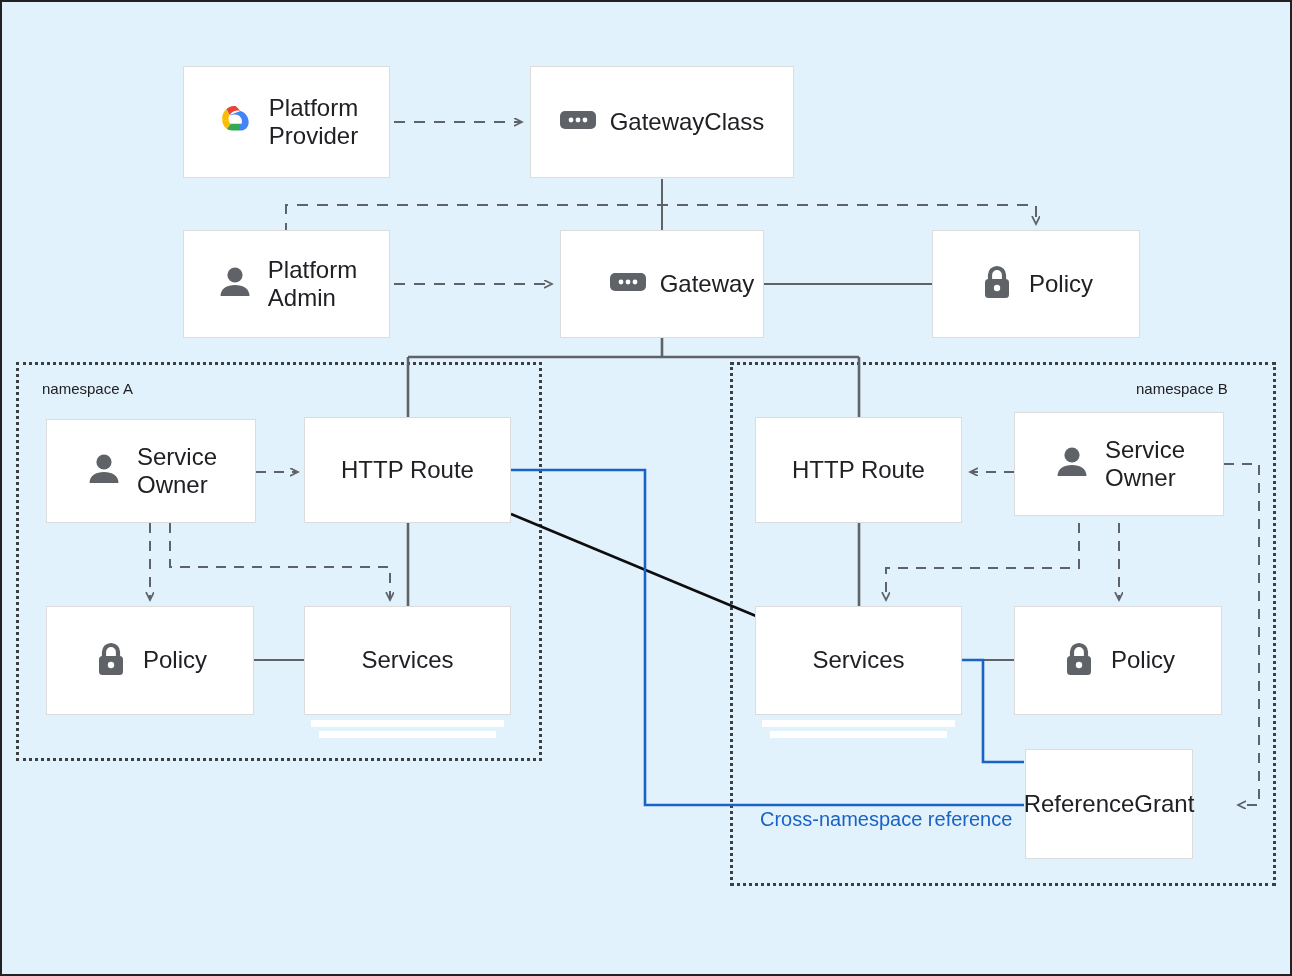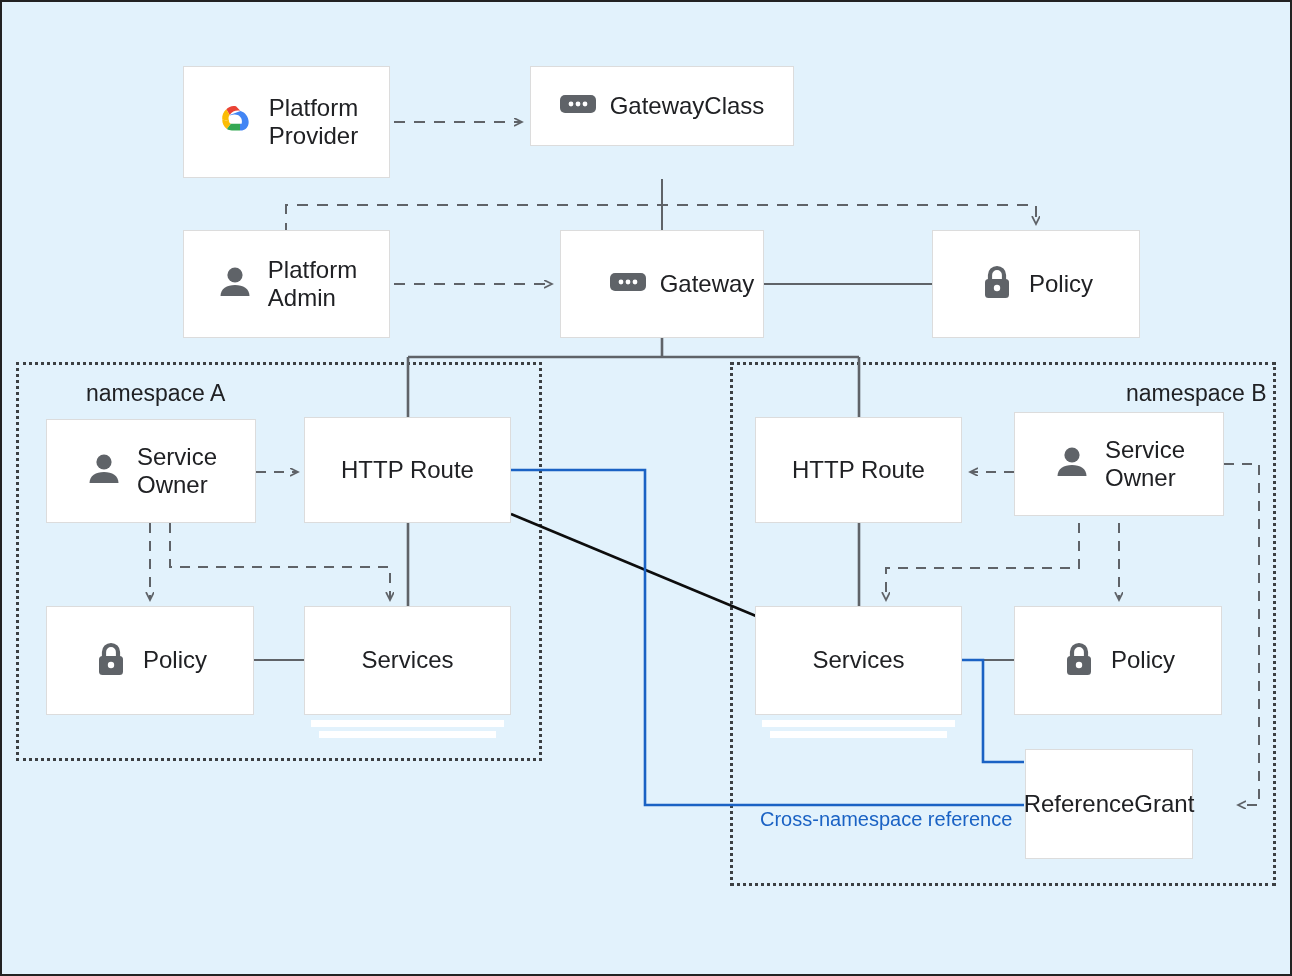--- a/index.html
+++ b/index.html
@@ -17,24 +17,23 @@
 
   
   .ns{
     position:absolute;
     border:3px dotted #3c4043;
     box-sizing:border-box;
     background:transparent;
   }
   .ns-label{
     position:absolute;
-    font-size:23px;
+    font-size:15px;
     color:#202124;
     white-space:nowrap;
-    margin-left:44px;
   }
 
   
   .node{
     position:absolute;
     box-sizing:border-box;
     background:#ffffff;
     border:1px solid #dcdcdc;
     display:flex;
     align-items:center;
@@ -73,21 +72,21 @@
 </style>
 </head>
 <body>
 
 <div id="canvas">
 
   <div class="ns" style="left:14px;top:360px;width:526px;height:399px;"></div>
   <div class="ns-label" style="left:40px;top:378px;">namespace A</div>
 
   <div class="ns" style="left:728px;top:360px;width:546px;height:524px;"></div>
-  <div class="ns-label" style="left:1080px;top:378px;text-align:center;">namespace B</div>
+  <div class="ns-label" style="left:1134px;top:378px;text-align:center;">namespace B</div>
 
   <svg class="wires" viewBox="0 0 1292 976" xmlns="http://www.w3.org/2000/svg">
     <defs>
       <marker id="arrow-gray" markerWidth="10" markerHeight="10" refX="8" refY="4" orient="auto" markerUnits="userSpaceOnUse">
         <path d="M0,0 L8,4 L0,8" fill="none" stroke="#5f6368" stroke-width="1.7"></path>
       </marker>
     </defs>
 
      GatewayClass (dashed) --&gt;
     <path d="M392,120 L520,120" fill="none" stroke="#5f6368" stroke-width="2" stroke-dasharray="11 9" marker-end="url(#arrow-gray)"></path>
@@ -161,21 +160,21 @@
         <path d="M30.6 13.2 C36.4 14.9 40.4 20.4 40.4 26.5 C40.4 32.0 37.1 35.9
                  32.6 36.6 L30.0 36.6 L30.0 28.4 L32.0 28.4 C32.0 28.4 32.3 26.9
                  32.3 25.5 C32.3 20.6 28.0 17.0 23.0 17.5 C21.0 17.7 19.0 18.6
                  17.6 17.9 Z" fill="#4285f4"></path>
       </svg>
     </span>
     <span class="label">Platform
 Provider</span>
   </div>
 
-  <div class="node" style="left:528px;top:64px;width:264px;height:80px;">
+  <div class="node" style="left:528px;top:64px;width:264px;height:112px;">
     <span class="icon">
       <svg width="36" height="24" viewBox="0 0 36 24">
         <rect x="0" y="3" width="36" height="18" rx="5" fill="#5f6368"></rect>
         <circle cx="11" cy="12" r="2.4" fill="#ffffff"></circle>
         <circle cx="18" cy="12" r="2.4" fill="#ffffff"></circle>
         <circle cx="25" cy="12" r="2.4" fill="#ffffff"></circle>
       </svg>
     </span>
     <span class="label">GatewayClass</span>
   </div>

